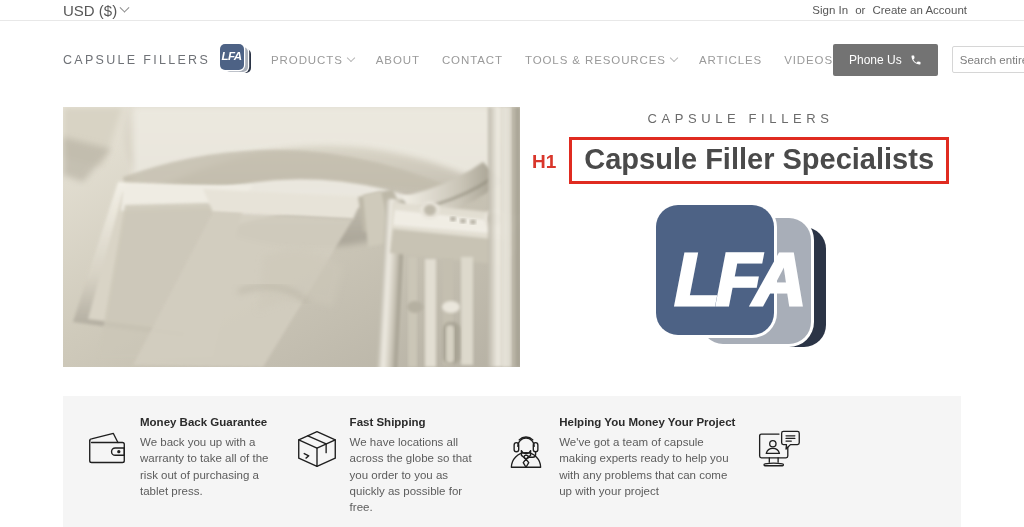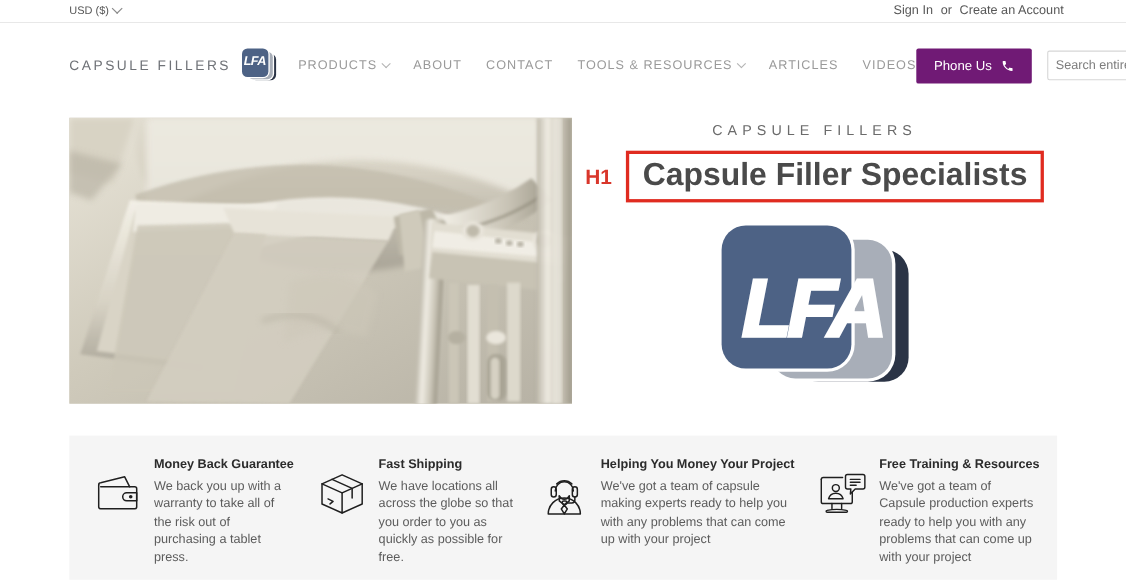--- a/index.html
+++ b/index.html
@@ -15,21 +15,21 @@
     height: 21px;
     border-bottom: 1px solid #e8e8e8;
     display: flex;
     align-items: center;
     justify-content: space-between;
     padding: 0 57px 0 63px;
     background: #fff;
   }
   .util-left, .util-right { display: flex; align-items: center; }
   .currency-switcher {
-    font-size: 10px; color: #575757; display: flex; align-items: center; gap: 4px;
+    font-size: 15px; color: #575757; display: flex; align-items: center; gap: 4px;
     cursor: pointer;
   }
   .caret-down {
     display: inline-block; width: 7px; height: 7px;
     border-right: 1.2px solid #8a8a8a; border-bottom: 1.2px solid #8a8a8a;
     transform: rotate(45deg) translate(-2px,-2px);
   }
   .util-right { gap: 7px; font-size: 11.5px; color: #575757; margin-left: 32px; }
   .util-link { color: #575757; text-decoration: none; cursor: pointer; }
   .util-sep { color: #575757; }
@@ -70,21 +70,21 @@
     text-transform: uppercase; cursor: pointer; white-space: nowrap;
   }
   .nav-caret {
     display: inline-block; width: 6px; height: 6px;
     border-right: 1.2px solid #b4b4b4; border-bottom: 1.2px solid #b4b4b4;
     transform: rotate(45deg) translate(-1.5px,-1.5px);
   }
 
   .header-actions { margin-left: auto; display: flex; align-items: center; gap: 14px; }
   .phone-btn {
-    background: #701a75; color: #fff; font-size: 12px;
+    background: #737373; color: #fff; font-size: 12px;
     padding: 16px 16px; height: 28px; border: none; border-radius: 2px;
     display: flex; align-items: center; gap: 8px; cursor: pointer;
     white-space: nowrap;
   }
   .search-box {
     width: 103px; height: 27px; border: 1px solid #d6d6d6; border-radius: 2px;
     display: flex; align-items: center; padding: 0 7px; gap: 5px; background: #fff;
     cursor: text;
   }
   .search-box input {
@@ -393,18 +393,14 @@
         <path d="M3 8 L3 31 A2 2 0 0 0 5 33 L33 33 A2 2 0 0 0 35 31 L35 21"></path>
         <path d="M3 8 A2 2 0 0 1 5 6 L25 6"></path>
         <path d="M14 33 L14 38 M24 33 L24 38"></path>
         <path d="M9 42 L29 42 A1 1 0 0 0 29 40 Q19 38 9 40 A1 1 0 0 0 9 42 Z"></path>
         <circle cx="18" cy="17" r="3.6"></circle>
         <path d="M10.5 28 A7.8 7.8 0 0 1 25.5 28 Z"></path>
         <path d="M30 3 L46 3 A2 2 0 0 1 48 5 L48 16 A2 2 0 0 1 46 18 L38 18 L33 23 L33.5 18 L30 18 A2 2 0 0 1 28 16 L28 5 A2 2 0 0 1 30 3 Z"></path>
         <path d="M33 8 L43 8 M33 11 L43 11 M33 14 L39 14"></path>
       </svg>
     </div>
-    <div class="feature-body">
-      <div class="feature-title">Free Training &amp; Resources</div>
-      <div class="feature-text">We've got a team of Capsule production experts ready to help you with any problems that can come up with your project</div>
-    </div>
   </div>
 </section>
 
 </body></html>

